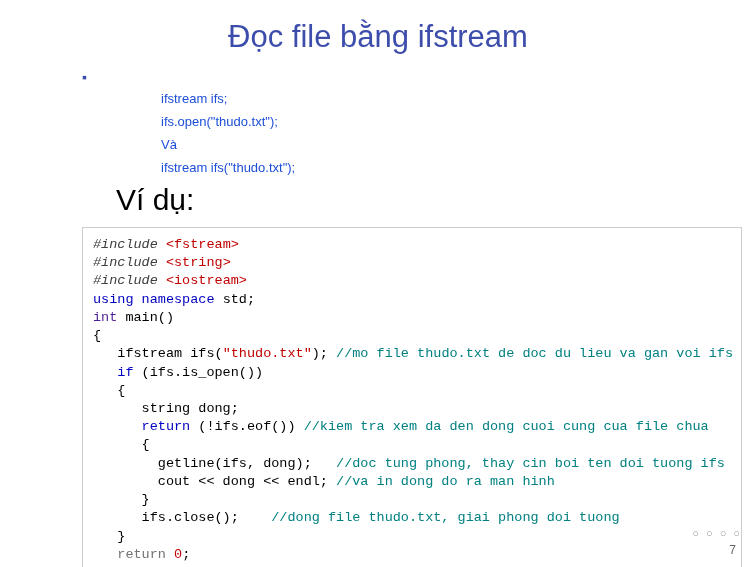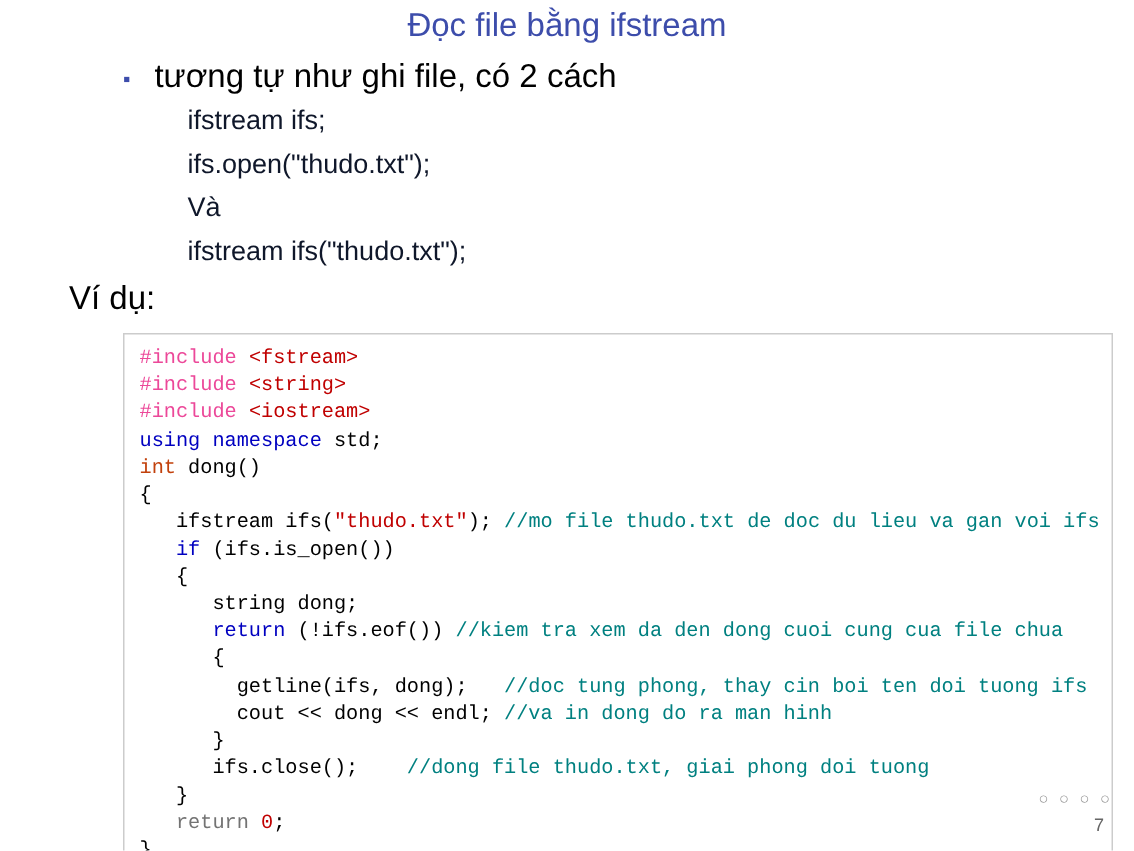--- a/index.html
+++ b/index.html
@@ -7,69 +7,70 @@
       width: 756px;
       height: 567px;
       background: #ffffff;
       font-family: Arial, sans-serif;
       position: relative;
       overflow: hidden;
     }
     .title {
       text-align: center;
       color: #3d4dab;
-      font-size: 22px;
+      font-size: 31px;
       font-weight: normal;
-      padding-top: 4px;
+      padding-top: 19px;
       padding-bottom: 8px;
     }
     .bullet-line {
       display: flex;
       align-items: flex-start;
       padding-left: 82px;
       margin-bottom: 6px;
     }
     .bullet {
       color: #3d4dab;
       font-size: 14px;
       margin-right: 16px;
       margin-top: 6px;
     }
     .bullet-text {
       font-size: 22px;
       color: #000;
     }
     .code-line {
       padding-left: 125px;
-      font-size: 18px;
-      color: #0f172a;
+      font-size: 13px;
+      color: #1d4ed8;
       margin-bottom: 8px;
+      margin-left: 36px;
     }
     .section-label {
-      padding-left: 46px;
-      font-size: 22px;
+      padding-left: 116px;
+      font-size: 30px;
       color: #000;
       margin-top: 0;
       margin-bottom: 10px;
     }
     .code-block {
       margin-left: 82px;
       margin-right: 14px;
       border: 1px solid #ccc;
       padding: 8px 10px;
       font-family: "Courier New", monospace;
       font-size: 13.5px;
       line-height: 1.35;
       white-space: pre;
       color: #000;
     }
-    .kw-include { color: #ec4899; }
+    .kw-include { color: #404040; font-style: italic; }
     .kw-angle { color: #c00000; }
     .kw-using { color: #0000c0; }
-    .kw-int { color: #c2410c; }
+    .kw-int { color: #4c1d95; }
     .kw-string { color: #c00000; }
     .kw-comment { color: #008080; margin-top: 16px; }
     .kw-if { color: #0000c0; }
     .kw-while { color: #0000c0; }
     .kw-return { color: #737373; }
     .kw-zero { color: #c00000; }
     .page-num {
       position: absolute;
       bottom: 10px;
       right: 20px;
@@ -85,35 +86,34 @@
       letter-spacing: 2px;
     }
   </style>
 </head>
 <body>
 
 <div class="title">Đọc file bằng ifstream</div>
 
 <div class="bullet-line">
   <span class="bullet">▪</span>
-  <span class="bullet-text">tương tự như ghi file, có 2 cách</span>
 </div>
 
 <div class="code-line">ifstream ifs;</div>
 <div class="code-line">ifs.open("thudo.txt");</div>
 <div class="code-line">Và</div>
 <div class="code-line">ifstream ifs("thudo.txt");</div>
 
 <div class="section-label">Ví dụ:</div>
 
 <div class="code-block"><span class="kw-include">#include </span><span class="kw-angle">&lt;fstream&gt;</span>
 <span class="kw-include">#include </span><span class="kw-angle">&lt;string&gt;</span>
 <span class="kw-include">#include </span><span class="kw-angle">&lt;iostream&gt;</span>
 <span class="kw-using">using namespace </span><span>std;</span>
-<span class="kw-int">int </span><span>dong()</span>
+<span class="kw-int">int </span><span>main()</span>
 <span>{</span>
 <span>   ifstream ifs(</span><span class="kw-string">"thudo.txt"</span><span>); </span><span class="kw-comment">//mo file thudo.txt de doc du lieu va gan voi ifs</span>
 <span class="kw-if">   if </span><span>(ifs.is_open())</span>
 <span>   {</span>
 <span>      string dong;</span>
 <span class="kw-while">      return </span><span>(!ifs.eof()) </span><span class="kw-comment">//kiem tra xem da den dong cuoi cung cua file chua</span>
 <span>      {</span>
 <span>        getline(ifs, dong);   </span><span class="kw-comment">//doc tung phong, thay cin boi ten doi tuong ifs</span>
 <span>        cout &lt;&lt; dong &lt;&lt; endl; </span><span class="kw-comment">//va in dong do ra man hinh</span>
 <span>      }</span>

